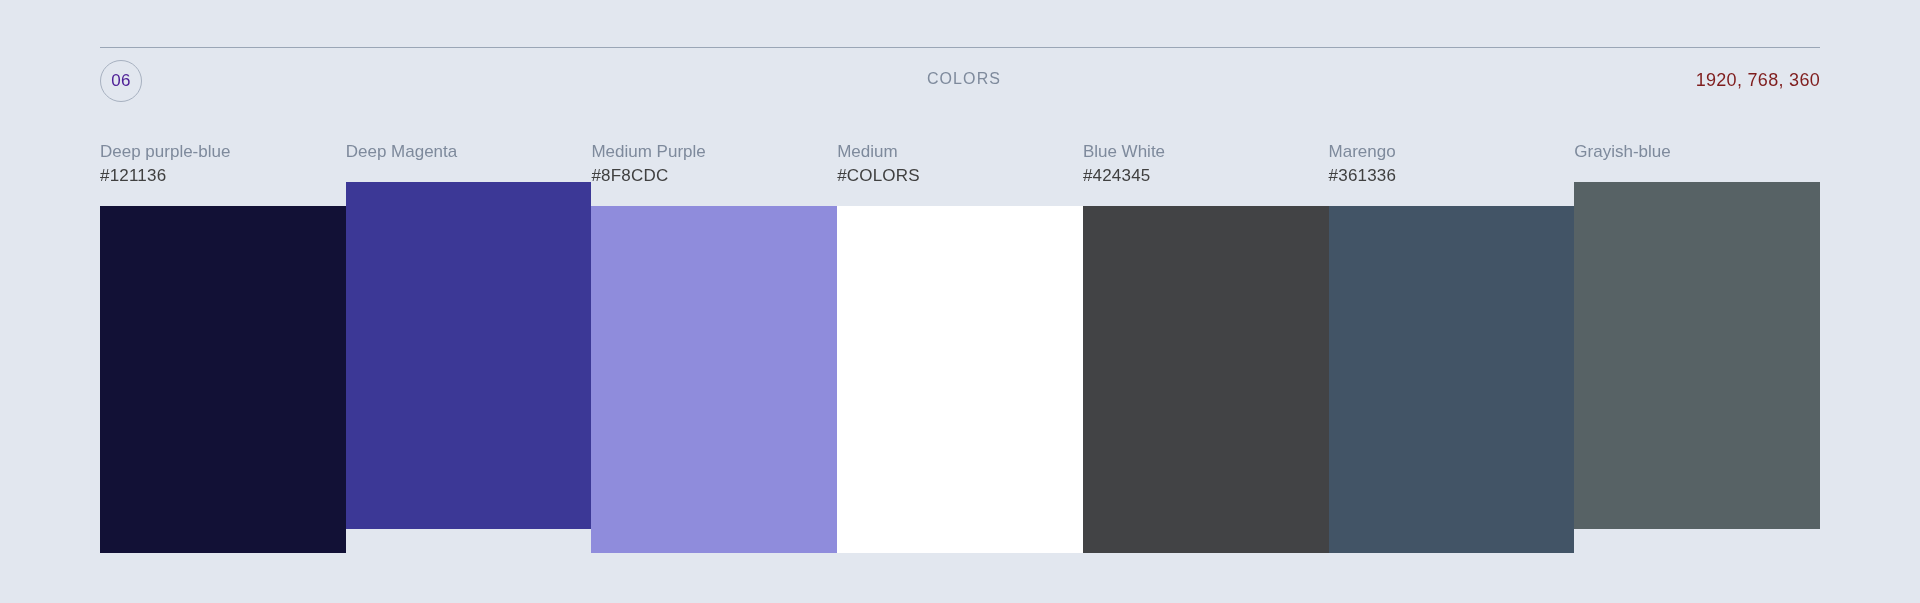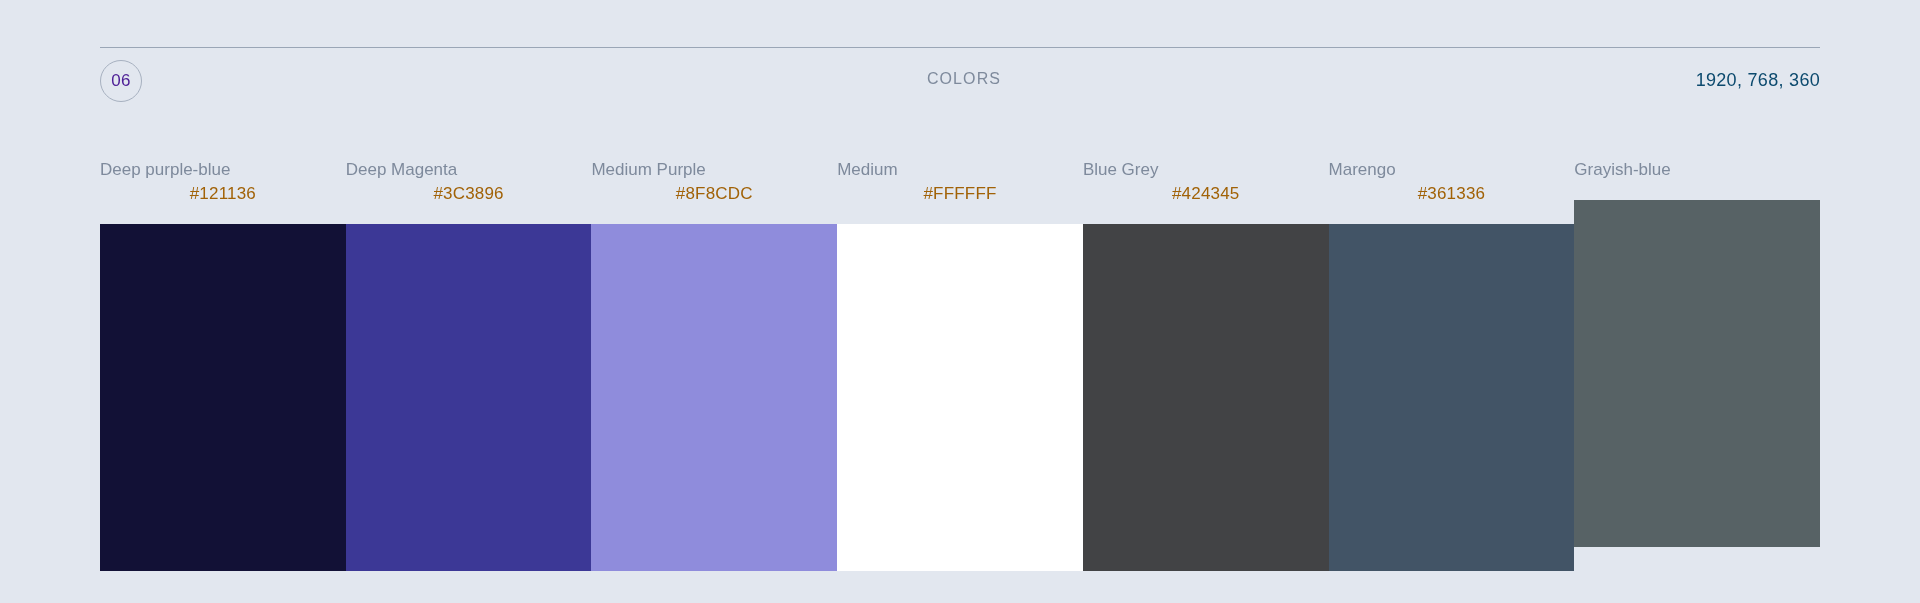--- a/index.html
+++ b/index.html
@@ -67,60 +67,58 @@
     text-align: center;
     color: #7e8a9c;
     font-size: 16px;
     letter-spacing: 1.1px;
   }
 
   .dimensions {
     position: absolute;
     right: 0;
     top: 10px;
-    color: #0c4a6e;
+    color: #7f1d1d;
     font-size: 18px;
     letter-spacing: 0.3px;
     white-space: nowrap;
   }
 
   
   .palette {
     position: absolute;
     left: 100px;
     top: 140px;
     width: 1720px;
     display: flex;
     flex-direction: row;
-    margin-top: 18px;
   }
 
   .swatch {
     flex: 1 1 0;
     min-width: 0;
   }
 
   .swatch-labels {
     padding-left: 0;
   }
 
   .swatch-name {
     color: #7e8a9c;
     font-size: 17px;
     line-height: 24px;
     white-space: nowrap;
   }
 
   .swatch-hex {
-    color: #a16207;
+    color: #404040;
     font-size: 17px;
     line-height: 24px;
     letter-spacing: 0.2px;
     white-space: nowrap;
-    text-align: center;
   }
 
   .swatch-chip {
     margin-top: 18px;
     height: 347px;
   }
 </style>
 </head>
 <body style="background-color: rgb(226, 231, 239);">
 
@@ -142,45 +140,44 @@
       <div class="swatch-labels">
         <div class="swatch-name">Deep purple-blue</div>
         <div class="swatch-hex">#121136</div>
       </div>
       <div class="swatch-chip" style="background-color: rgb(18, 17, 54);"></div>
     </div>
 
     <div class="swatch">
       <div class="swatch-labels">
         <div class="swatch-name">Deep Magenta</div>
-        <div class="swatch-hex">#3C3896</div>
       </div>
       <div class="swatch-chip" style="background-color: rgb(60, 56, 150);"></div>
     </div>
 
     <div class="swatch">
       <div class="swatch-labels">
         <div class="swatch-name">Medium Purple</div>
         <div class="swatch-hex">#8F8CDC</div>
       </div>
       <div class="swatch-chip" style="background-color: rgb(143, 140, 220);"></div>
     </div>
 
 
     <div class="swatch">
       <div class="swatch-labels">
         <div class="swatch-name">Medium</div>
-        <div class="swatch-hex">#FFFFFF</div>
+        <div class="swatch-hex">#COLORS</div>
       </div>
       <div class="swatch-chip" style="background-color: rgb(255, 255, 255);"></div>
     </div>
 
     <div class="swatch">
       <div class="swatch-labels">
-        <div class="swatch-name">Blue Grey</div>
+        <div class="swatch-name">Blue White</div>
         <div class="swatch-hex">#424345</div>
       </div>
       <div class="swatch-chip" style="background-color: rgb(66, 67, 69);"></div>
     </div>
 
     <div class="swatch">
       <div class="swatch-labels">
         <div class="swatch-name">Marengo</div>
         <div class="swatch-hex">#361336</div>
       </div>

